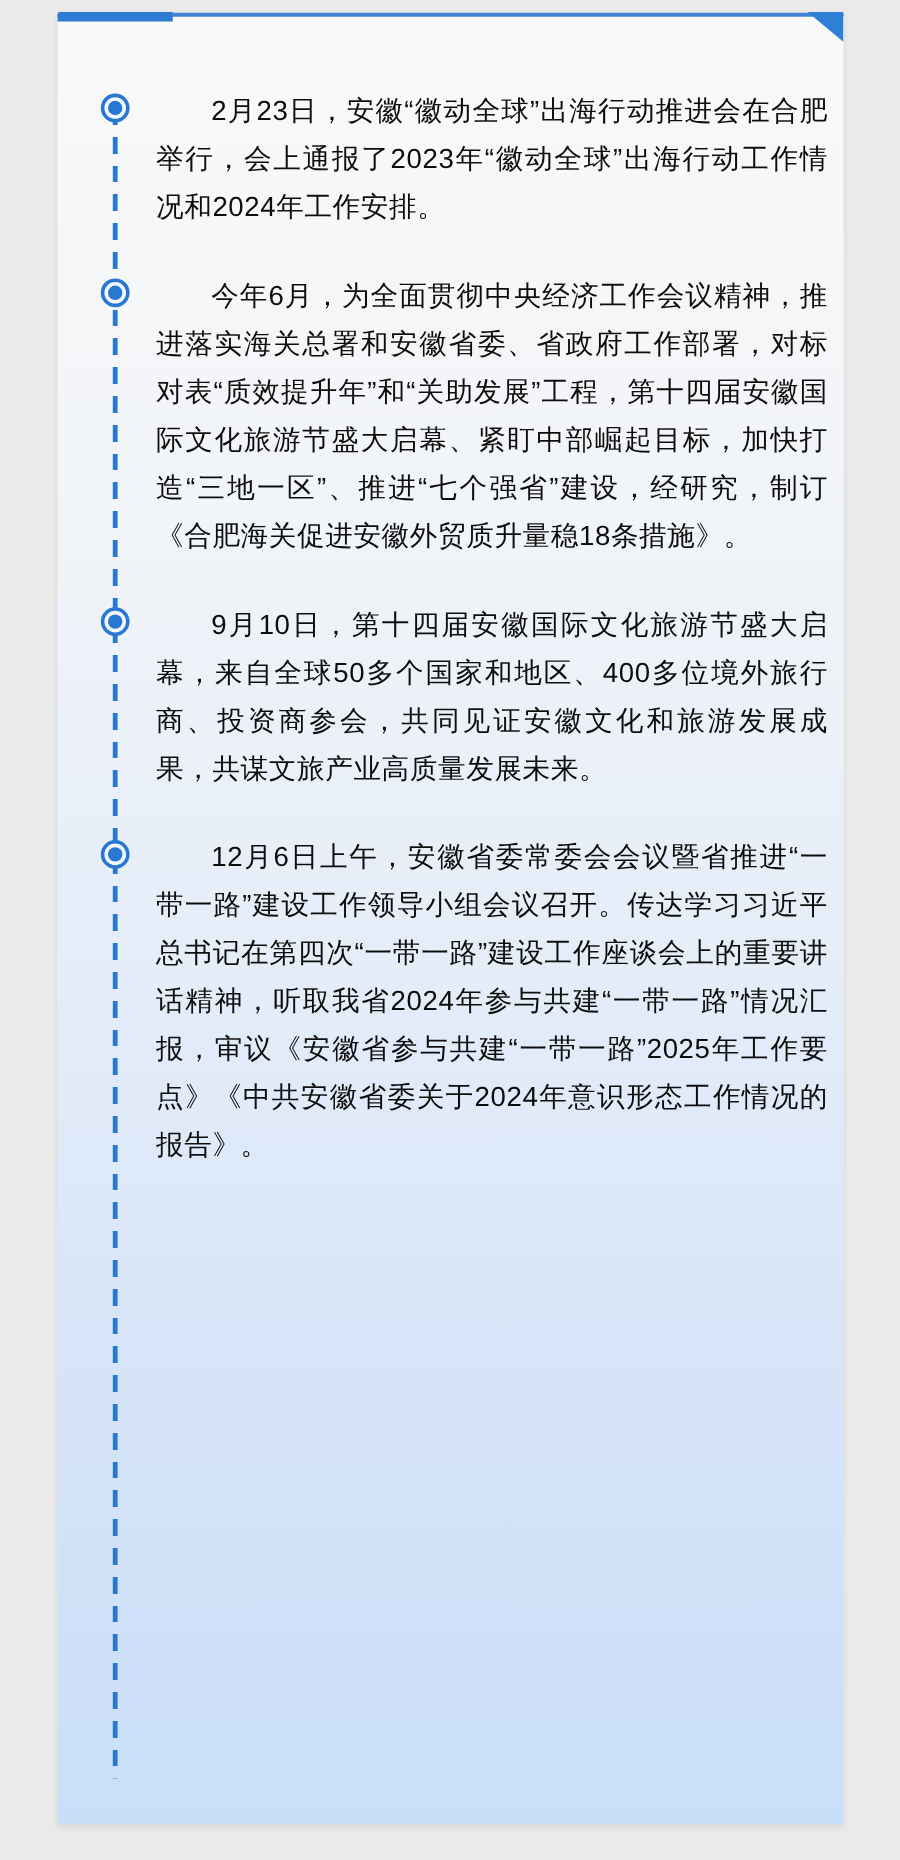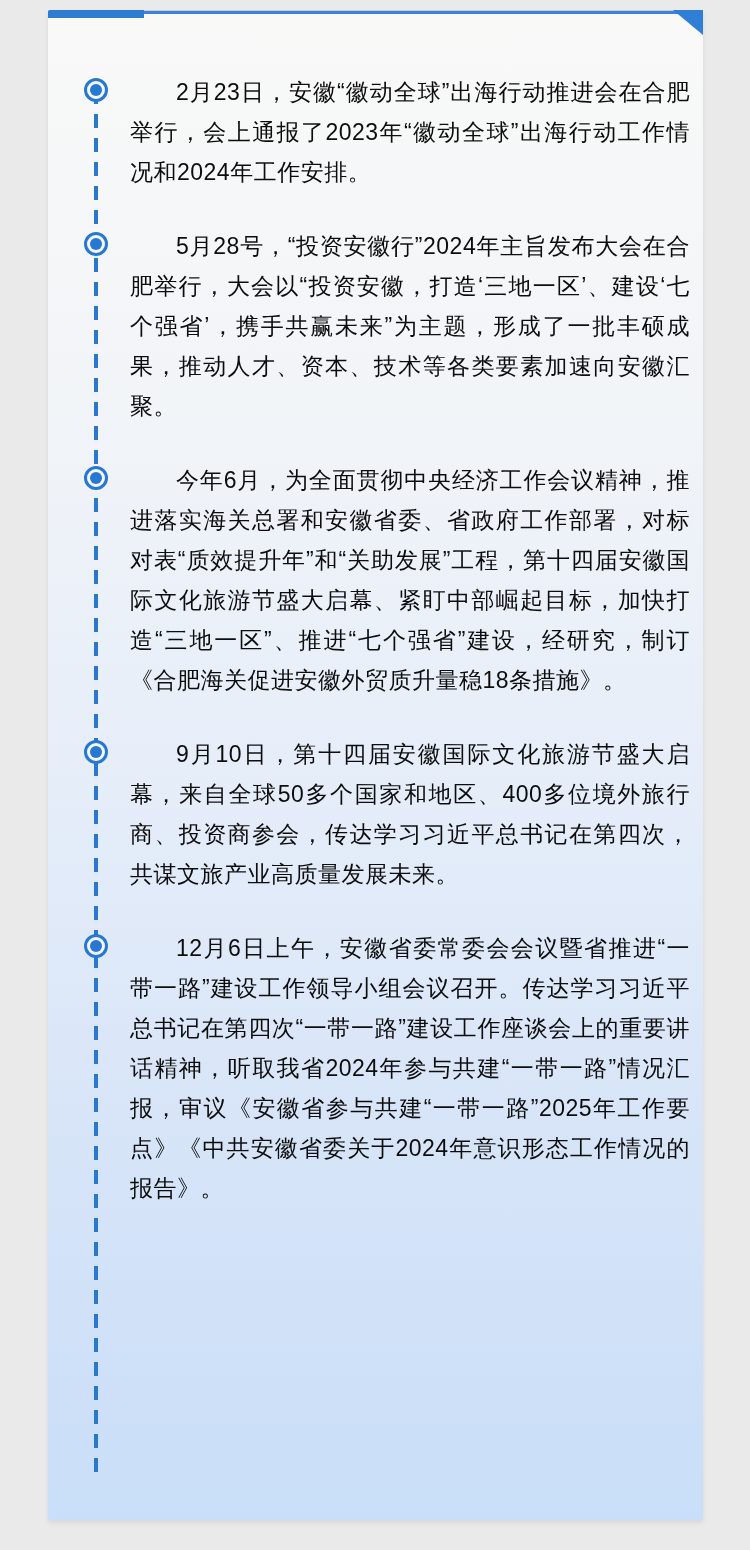--- a/index.html
+++ b/index.html
@@ -119,28 +119,24 @@
   <div class="corner"></div>
   <div class="dash-line"></div>
 
   <ol class="events">
     <li class="event">
       <span class="marker"></span>
       <p class="event-text">2月23日，安徽“徽动全球”出海行动推进会在合肥举行，会上通报了2023年“徽动全球”出海行动工作情况和2024年工作安排。</p>
     </li>
     <li class="event">
       <span class="marker"></span>
-      <p class="event-text">5月28号，“投资安徽行”2024年主旨发布大会在合肥举行，大会以“投资安徽，打造‘三地一区’、建设‘七个强省’，携手共赢未来”为主题，形成了一批丰硕成果，推动人才、资本、技术等各类要素加速向安徽汇聚。</p>
-    </li>
-    <li class="event">
-      <span class="marker"></span>
       <p class="event-text">今年6月，为全面贯彻中央经济工作会议精神，推进落实海关总署和安徽省委、省政府工作部署，对标对表“质效提升年”和“关助发展”工程，第十四届安徽国际文化旅游节盛大启幕、紧盯中部崛起目标，加快打造“三地一区”、推进“七个强省”建设，经研究，制订《合肥海关促进安徽外贸质升量稳18条措施》。</p>
     </li>
     <li class="event">
       <span class="marker"></span>
-      <p class="event-text">9月10日，第十四届安徽国际文化旅游节盛大启幕，来自全球50多个国家和地区、400多位境外旅行商、投资商参会，传达学习习近平总书记在第四次，共谋文旅产业高质量发展未来。</p>
+      <p class="event-text">9月10日，第十四届安徽国际文化旅游节盛大启幕，来自全球50多个国家和地区、400多位境外旅行商、投资商参会，共同见证安徽文化和旅游发展成果，共谋文旅产业高质量发展未来。</p>
     </li>
     <li class="event">
       <span class="marker"></span>
       <p class="event-text">12月6日上午，安徽省委常委会会议暨省推进“一带一路”建设工作领导小组会议召开。传达学习习近平总书记在第四次“一带一路”建设工作座谈会上的重要讲话精神，听取我省2024年参与共建“一带一路”情况汇报，审议《安徽省参与共建“一带一路”2025年工作要点》《中共安徽省委关于2024年意识形态工作情况的报告》。</p>
     </li>
   </ol>
 </div>
 
 </body></html>

